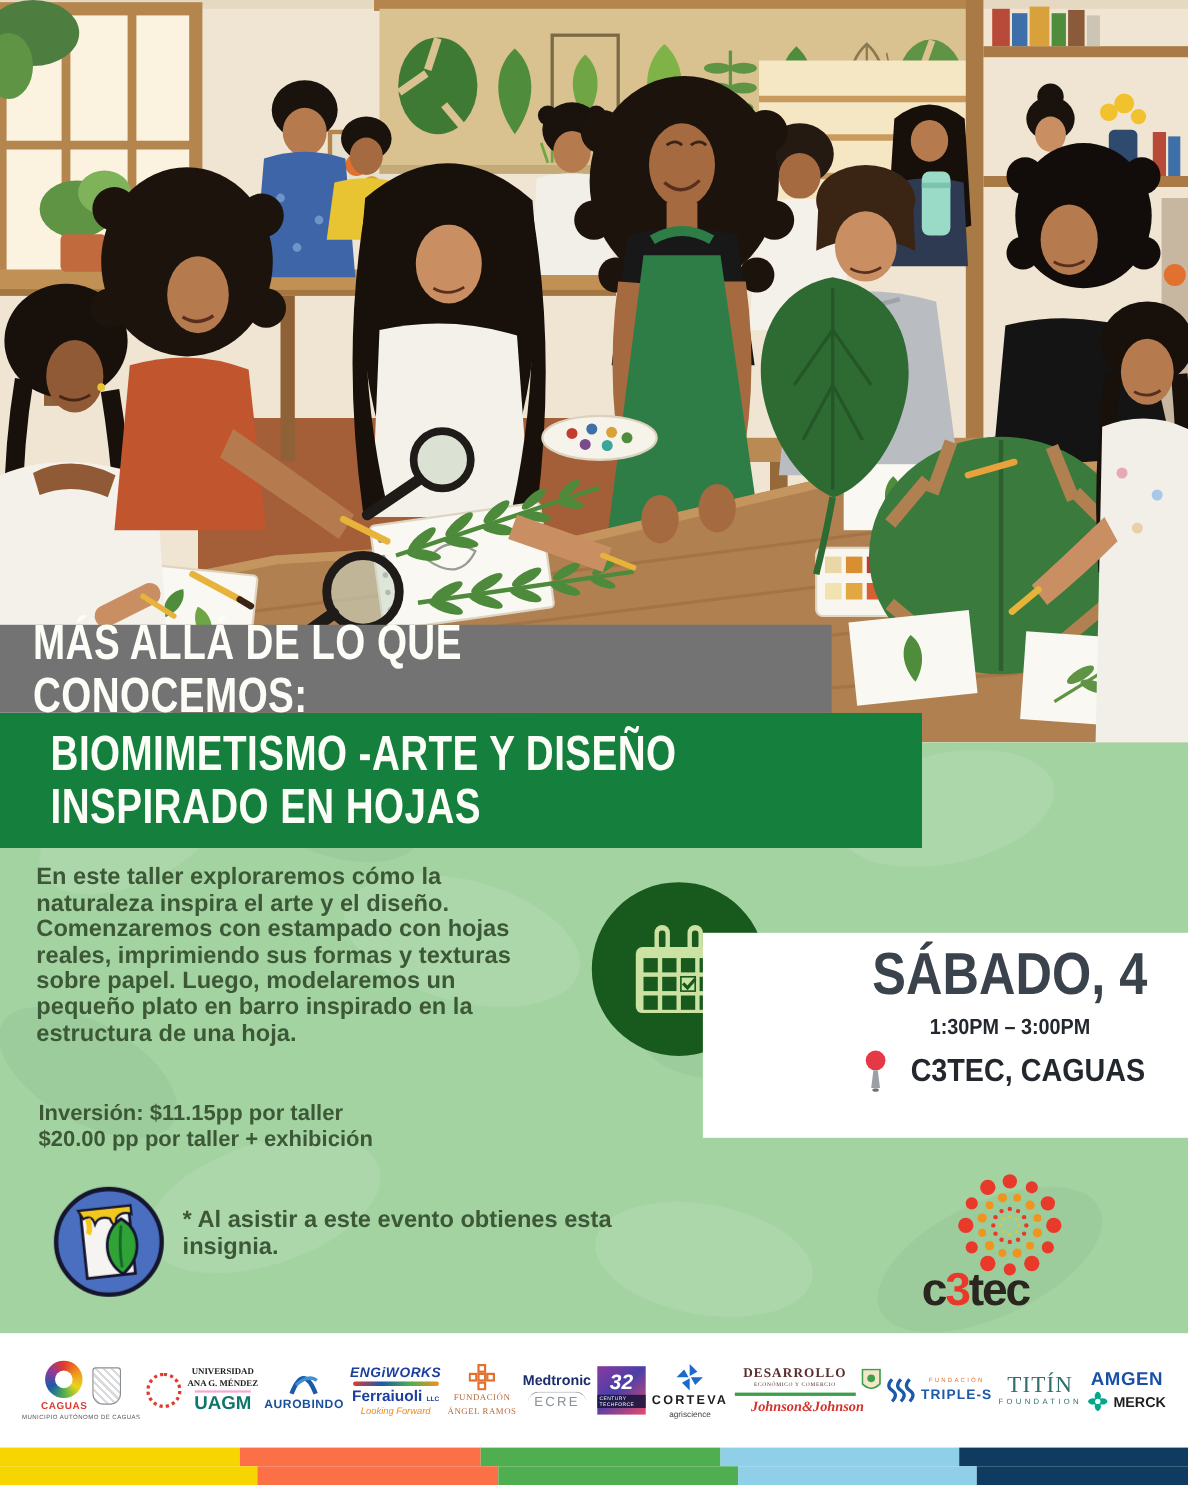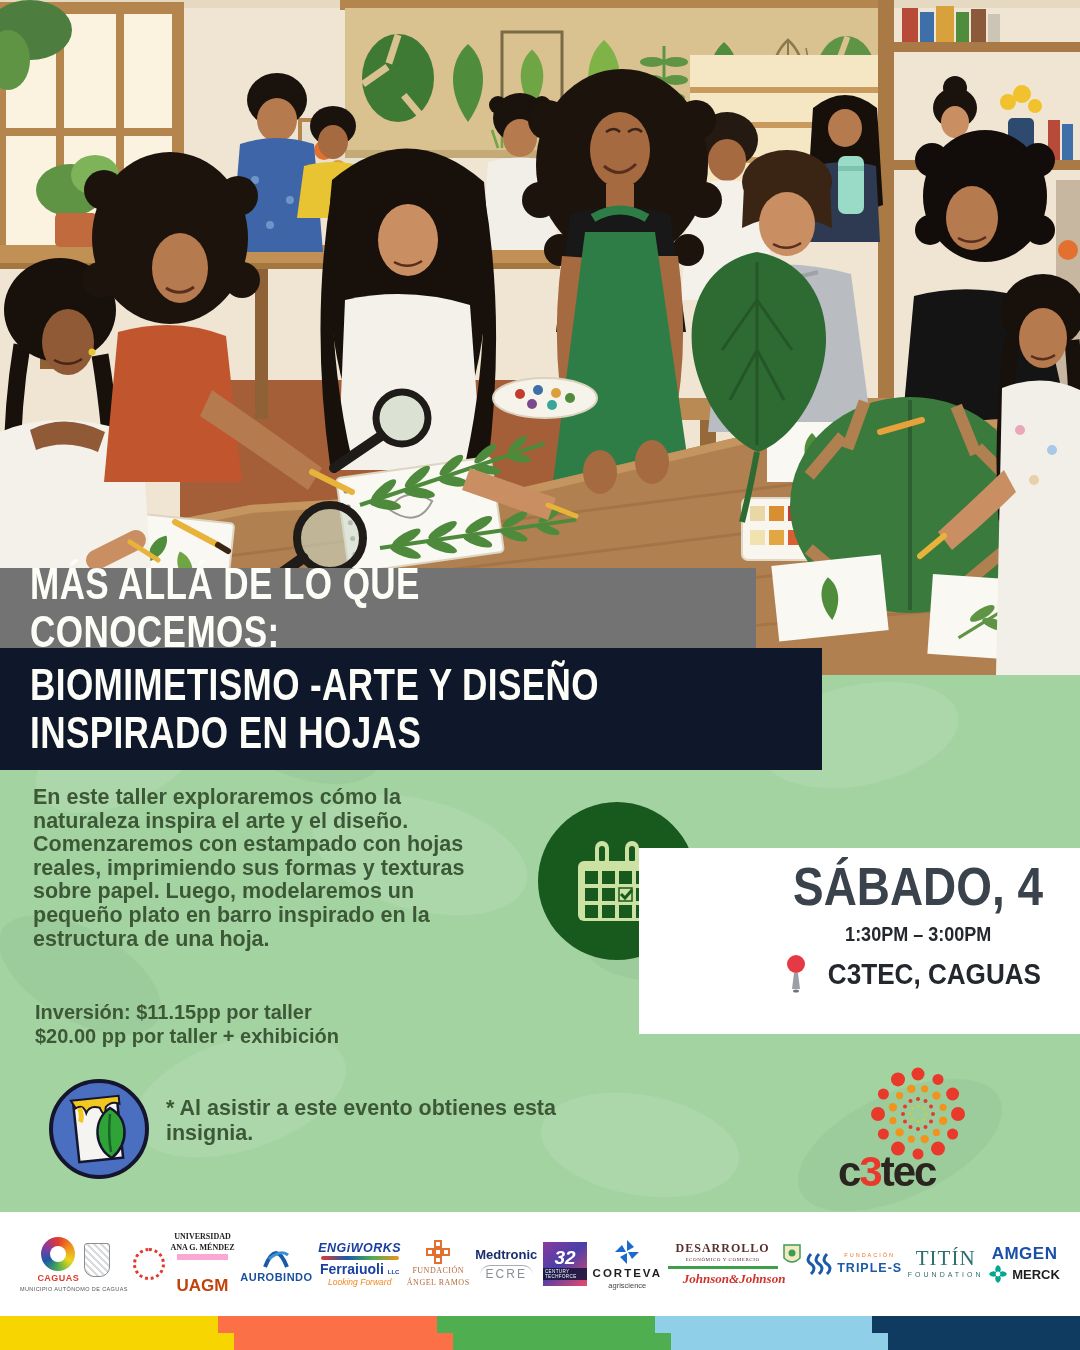--- a/index.html
+++ b/index.html
@@ -9,21 +9,21 @@
 
   
   .photo{top:0;left:0;width:1080px;height:675px;}
 
   
   .bg-green{top:675px;left:0;width:1080px;height:541px;background:#a4d3a2;}
   .bg-green svg{position:absolute;top:0;left:0;}
 
   
   .banner1{top:568px;left:0;width:756px;height:80px;background:#737373;display:flex;align-items:center;}
-  .banner2{top:648px;left:0;width:822px;height:122px;background:#0f172a;display:flex;align-items:center;}
+  .banner2{top:648px;left:0;width:822px;height:122px;background:#15803d;display:flex;align-items:center;padding-left:16px;}
   .banner-text{color:#fdfdf8;font-weight:700;padding-left:30px;letter-spacing:.5px;line-height:1.06;
                white-space:pre-line;}
   .cond{display:inline-block;transform:scaleX(.78);transform-origin:left center;}
   .banner1 .banner-text{font-size:45px;}
   .banner2 .banner-text{font-size:45px;}
 
   
   .desc{top:786px;left:33px;width:510px;color:#3c5837;font-size:21.5px;font-weight:700;
         line-height:23.6px;white-space:pre-line;}
 
@@ -63,21 +63,21 @@
   .caguas-name{font-size:9px;font-weight:800;color:#e03a2e;letter-spacing:.5px;}
   .muni{font-size:5.5px;color:#555;letter-spacing:.4px;margin-top:1px;}
   .crest{width:24px;height:32px;border:1.5px solid #8a8f94;border-radius:3px 3px 10px 10px;
          background:repeating-linear-gradient(45deg,#fff 0 3px,#d8dadc 3px 5px);}
   .cg-circle{width:34px;height:34px;border-radius:50%;
              background:conic-gradient(#e03a2e,#f0921d,#ead51e,#4fae50,#1a5aa8,#8a3a9e,#e03a2e);
              display:flex;align-items:center;justify-content:center;}
   .cg-circle span{width:16px;height:16px;border-radius:50%;background:#fff;}
   .uagm-ring{width:26px;height:26px;border-radius:50%;border:3px dotted #e03a2e;}
   .uagm-univ{font-family:"Liberation Serif",serif;font-size:8px;font-weight:700;color:#222;line-height:1.15;}
-  .uagm-abbr{font-size:17px;font-weight:800;color:#c2410c;border-top:6px solid #f9a8d4;padding-top:17px;line-height:1.1;}
+  .uagm-abbr{font-size:17px;font-weight:800;color:#0f766e;border-top:2px solid #f9a8d4;padding-top:1px;line-height:1.1;}
   .auro-name{font-size:11px;font-weight:700;color:#1a4f9e;letter-spacing:.5px;}
   .engi-name{font-size:12.5px;font-weight:800;font-style:italic;color:#1a3f9e;letter-spacing:.5px;line-height:1;}
   .engi-bar{width:78px;height:3.5px;background:linear-gradient(90deg,#e03a2e,#1a5aa8,#4fae50,#f0921d);border-radius:2px;}
   .ferra{font-size:14px;font-weight:700;color:#1a3f9e;line-height:1;}
   .ferra small{font-size:6px;}
   .ferra-tag{font-size:8.5px;font-style:italic;color:#f08a1d;line-height:1;}
   .far-text{font-size:8px;color:#b56a3a;font-family:"Liberation Serif",serif;line-height:1.2;letter-spacing:.5px;}
   .medtronic{font-size:13px;font-weight:800;color:#1a2e6e;line-height:1.2;}
   .ecre{font-size:12px;color:#8a9096;letter-spacing:2px;border-top:1.5px solid #a8adb2;
         border-radius:10px 10px 0 0;padding:1px 6px 0 6px;line-height:1.2;}

